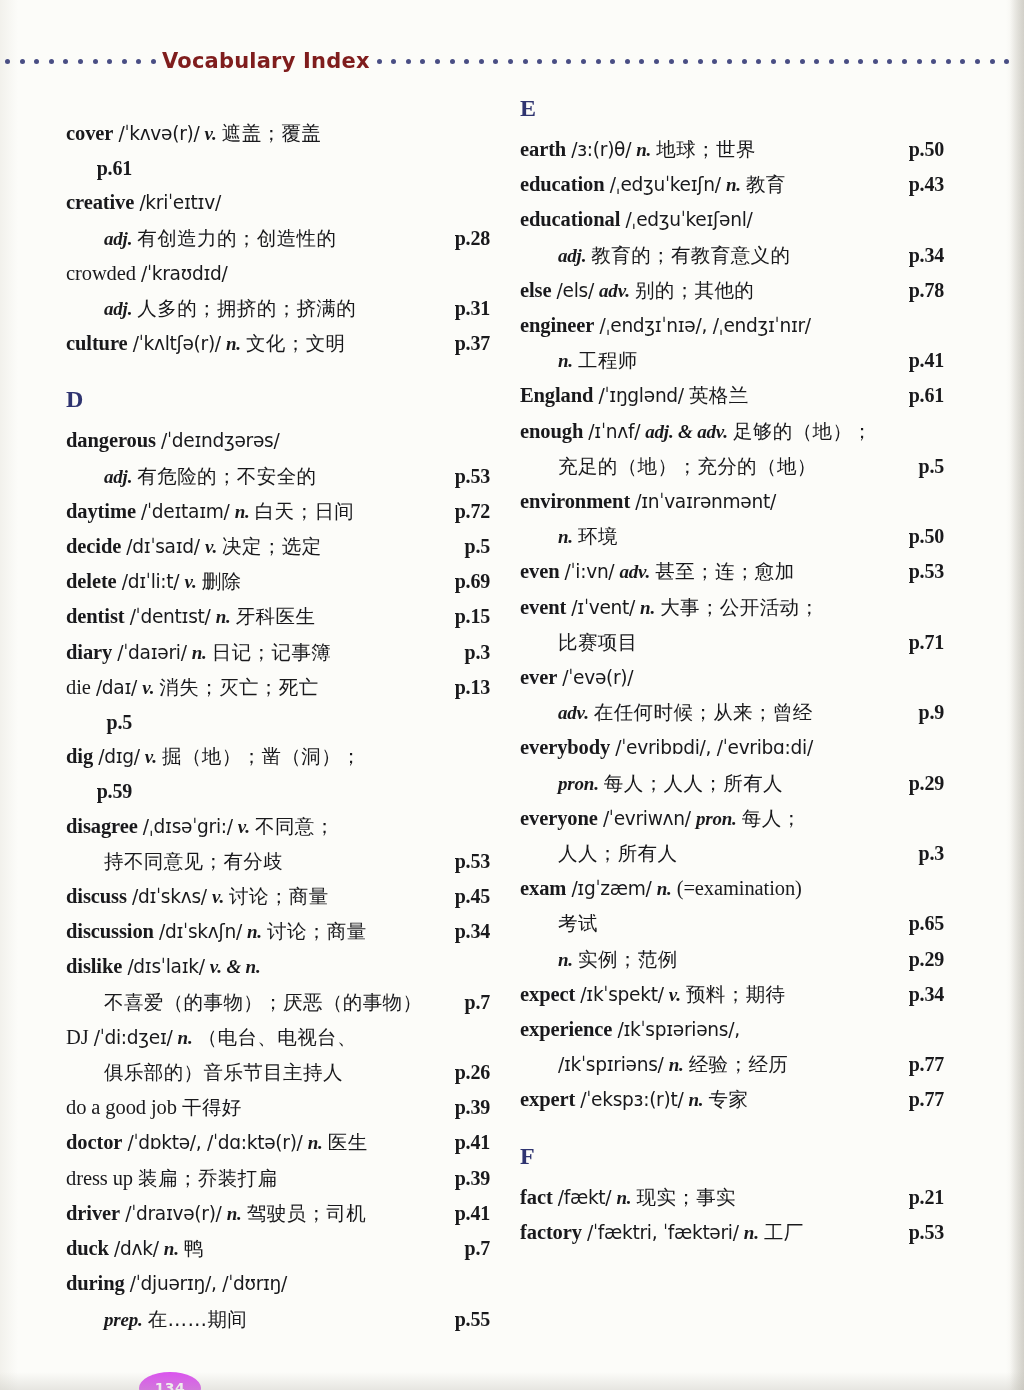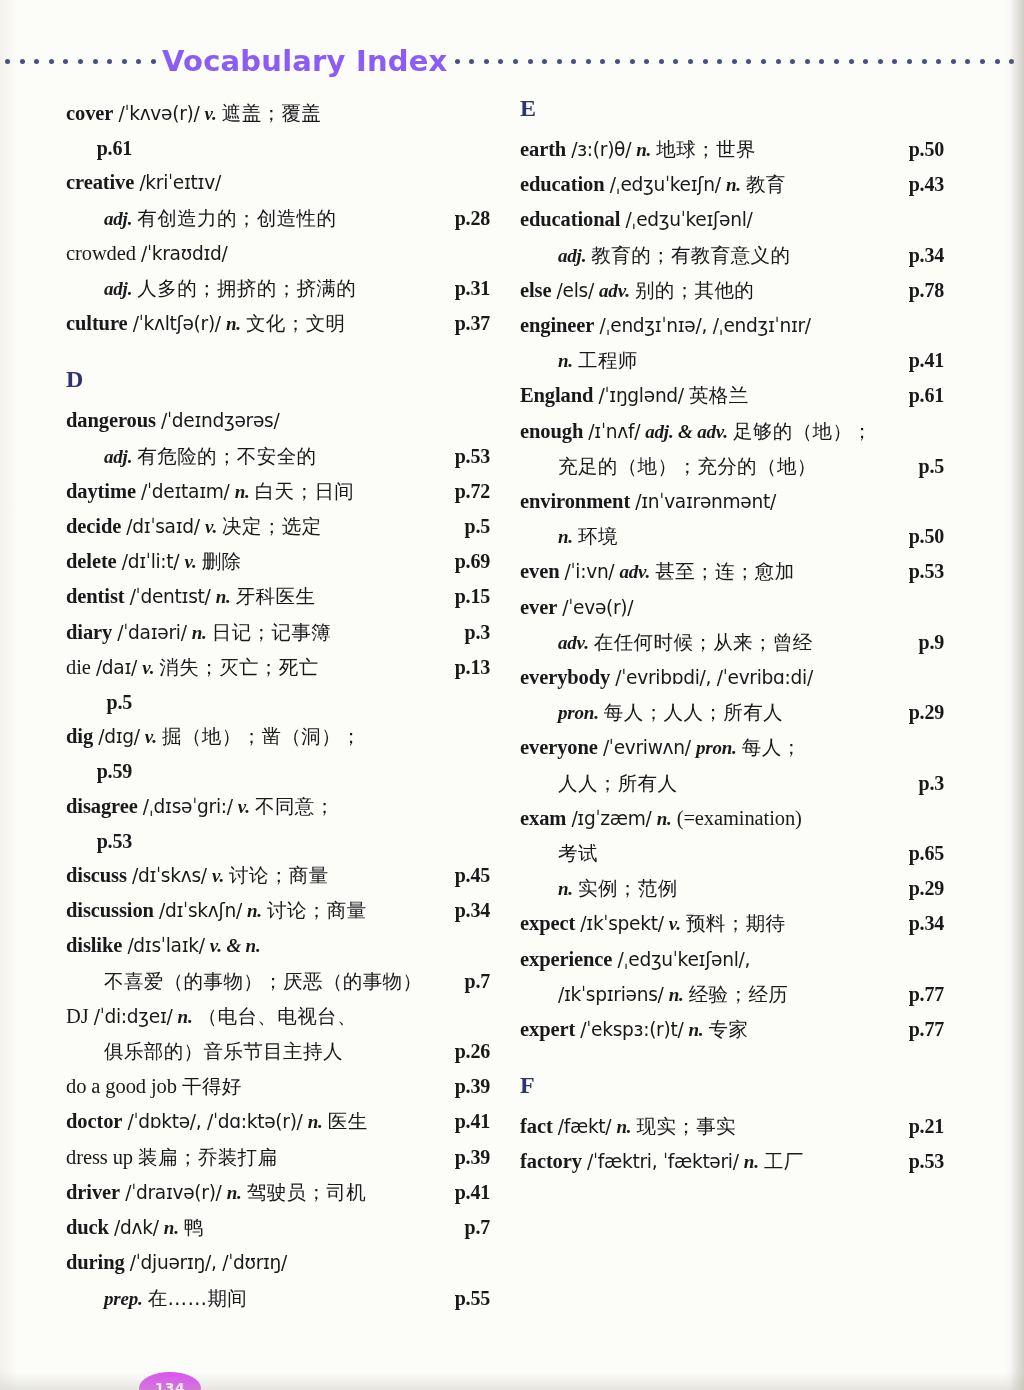--- a/index.html
+++ b/index.html
@@ -62,38 +62,38 @@
     background: #3a3f7a;
     margin-right: 9.6px;
     flex: 0 0 auto;
     opacity: .92;
   }
   .dots-left { width: 160px; padding-left: 5px; box-sizing: border-box; }
   .dots-right { width: 640px; padding-left: 4px; box-sizing: border-box; }
   .runhead-title {
     font-family: "DejaVu Sans", "Liberation Sans", sans-serif;
     font-weight: bold;
-    font-size: 29px;
+    font-size: 21px;
     letter-spacing: .2px;
-    color: #8b5cf6;
+    color: #7f1d1d;
     white-space: nowrap;
     padding: 0 3px 0 2px;
   }
 
   
   .cols {
     position: absolute;
     left: 0; top: 96px;
     width: 1024px;
   }
   .col {
     position: absolute;
     top: 0;
   }
-  .col-left  { left: 66px;  width: 424px; }
+  .col-left  { left: 66px;  width: 424px; margin-top: 20px; }
   .col-right { left: 520px; width: 424px; }
 
   
   .sect {
     font-family: "Liberation Serif", "DejaVu Serif", serif;
     font-weight: bold;
     font-size: 24px;
     color: #2f3470;
     line-height: 1;
     letter-spacing: .5px;
@@ -324,20 +324,21 @@
         <div class="line ind">
           <div class="pg">p.59</div>
         </div>
       </div>
       <div class="entry">
         <div class="line">
           <div class="txt"><span class="hw">disagree</span> <span class="ph">/ˌdɪsəˈgri:/</span> <span class="pos">v.</span> <span class="cn">不同意；</span></div>
           <div class="pg"></div>
         </div>
         <div class="line ind">
+          <div class="txt"><span class="cn">持不同意见；有分歧</span></div>
           <div class="pg">p.53</div>
         </div>
       </div>
       <div class="entry">
         <div class="line">
           <div class="txt"><span class="hw">discuss</span> <span class="ph">/dɪˈskʌs/</span> <span class="pos">v.</span> <span class="cn">讨论；商量</span></div>
           <div class="pg">p.45</div>
         </div>
       </div>
       <div class="entry">
@@ -475,20 +476,30 @@
         </div>
       </div>
       <div class="entry">
         <div class="line">
           <div class="txt"><span class="hw">even</span> <span class="ph">/ˈi:vn/</span> <span class="pos">adv.</span> <span class="cn">甚至；连；愈加</span></div>
           <div class="pg">p.53</div>
         </div>
       </div>
       <div class="entry">
         <div class="line">
+          <div class="txt"><span class="hw">event</span> <span class="ph">/ɪˈvent/</span> <span class="pos">n.</span> <span class="cn">大事；公开活动；</span></div>
+          <div class="pg"></div>
+        </div>
+        <div class="line ind">
+          <div class="txt"><span class="cn">比赛项目</span></div>
+          <div class="pg">p.71</div>
+        </div>
+      </div>
+      <div class="entry">
+        <div class="line">
           <div class="txt"><span class="hw">ever</span> <span class="ph">/ˈevə(r)/</span> </div>
           <div class="pg"></div>
         </div>
         <div class="line ind">
           <div class="txt"><span class="pos">adv.</span> <span class="cn">在任何时候；从来；曾经</span></div>
           <div class="pg">p.9</div>
         </div>
       </div>
       <div class="entry">
         <div class="line">
@@ -527,21 +538,21 @@
         </div>
       </div>
       <div class="entry">
         <div class="line">
           <div class="txt"><span class="hw">expect</span> <span class="ph">/ɪkˈspekt/</span> <span class="pos">v.</span> <span class="cn">预料；期待</span></div>
           <div class="pg">p.34</div>
         </div>
       </div>
       <div class="entry">
         <div class="line">
-          <div class="txt"><span class="hw">experience</span> <span class="ph">/ˌedʒuˈkeɪʃənl/,</span> </div>
+          <div class="txt"><span class="hw">experience</span> <span class="ph">/ɪkˈspɪəriəns/,</span> </div>
           <div class="pg"></div>
         </div>
         <div class="line ind">
           <div class="txt"><span class="ph">/ɪkˈspɪriəns/</span> <span class="pos">n.</span> <span class="cn">经验；经历</span></div>
           <div class="pg">p.77</div>
         </div>
       </div>
       <div class="entry">
         <div class="line">
           <div class="txt"><span class="hw">expert</span> <span class="ph">/ˈekspɜ:(r)t/</span> <span class="pos">n.</span> <span class="cn">专家</span></div>

